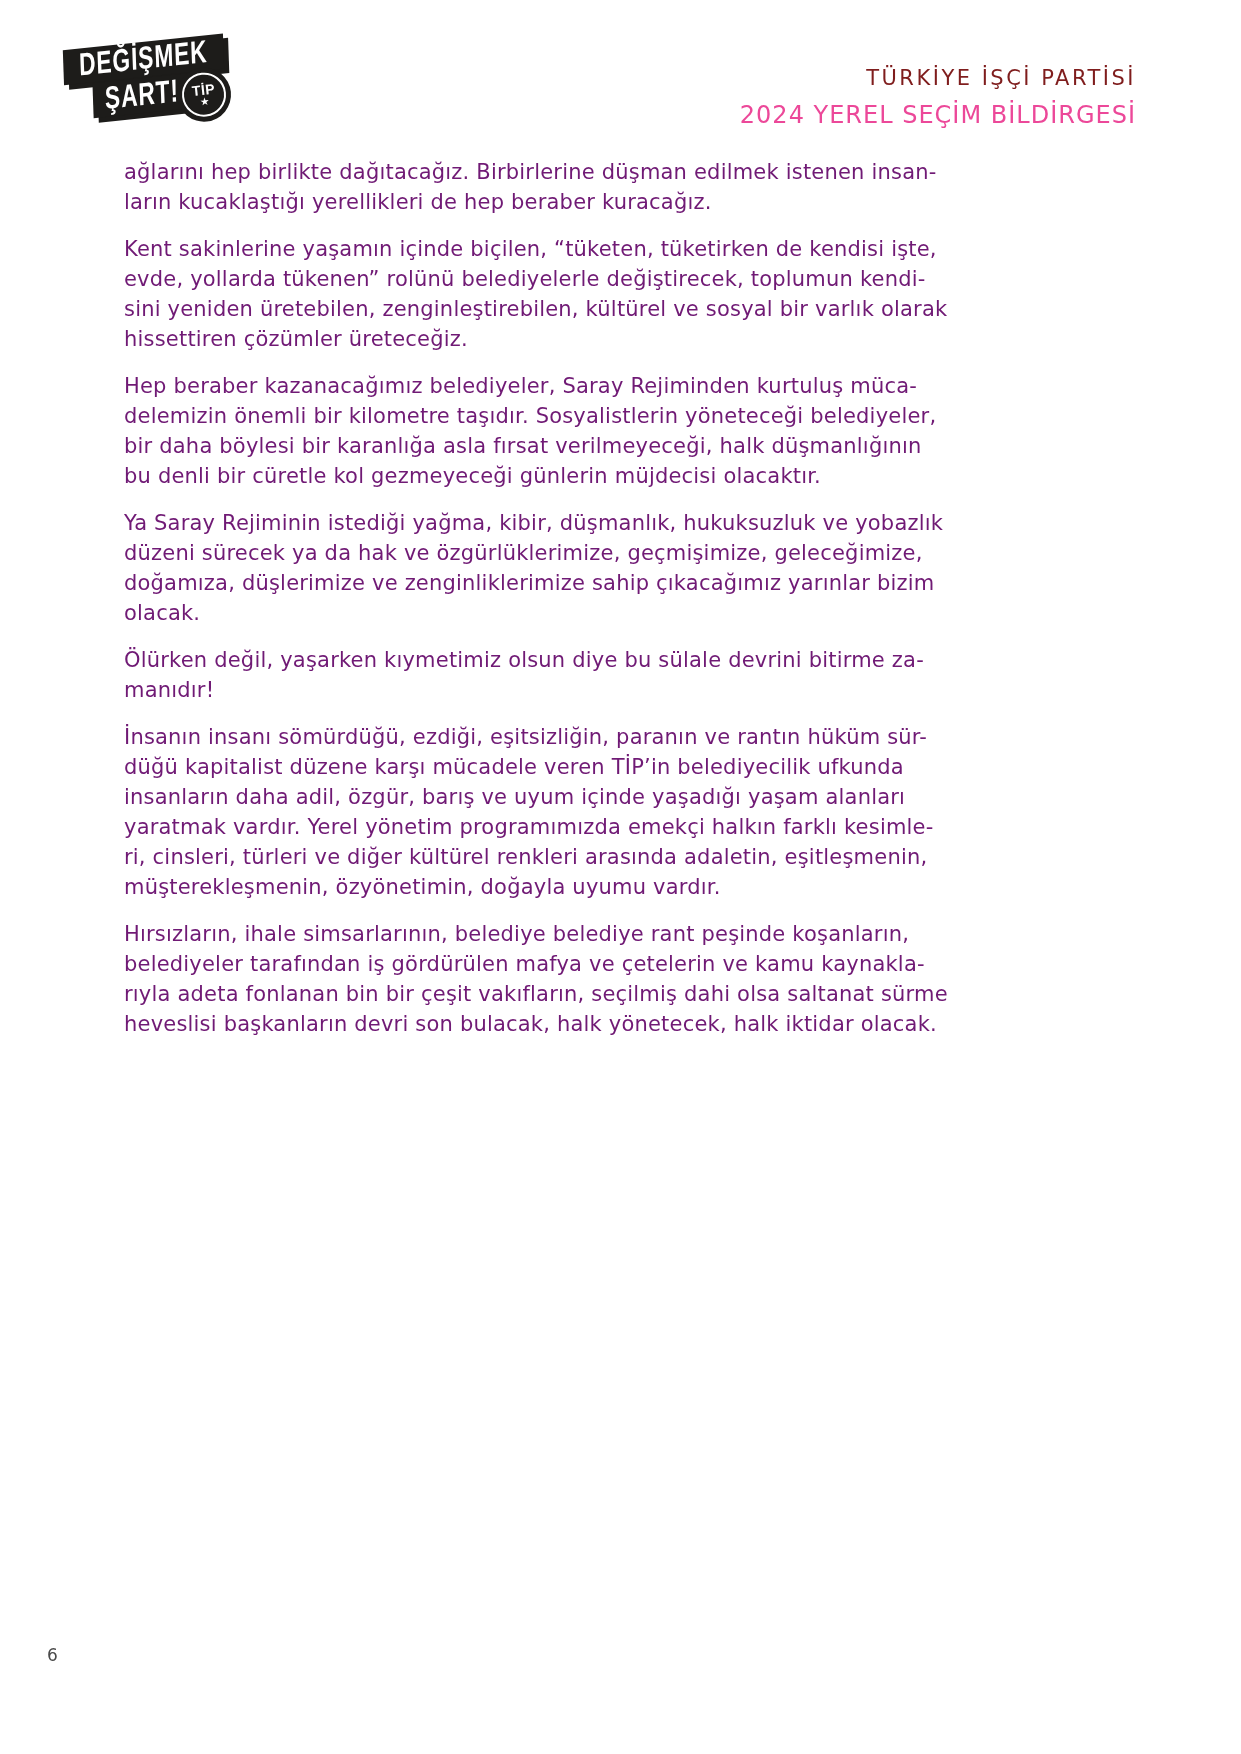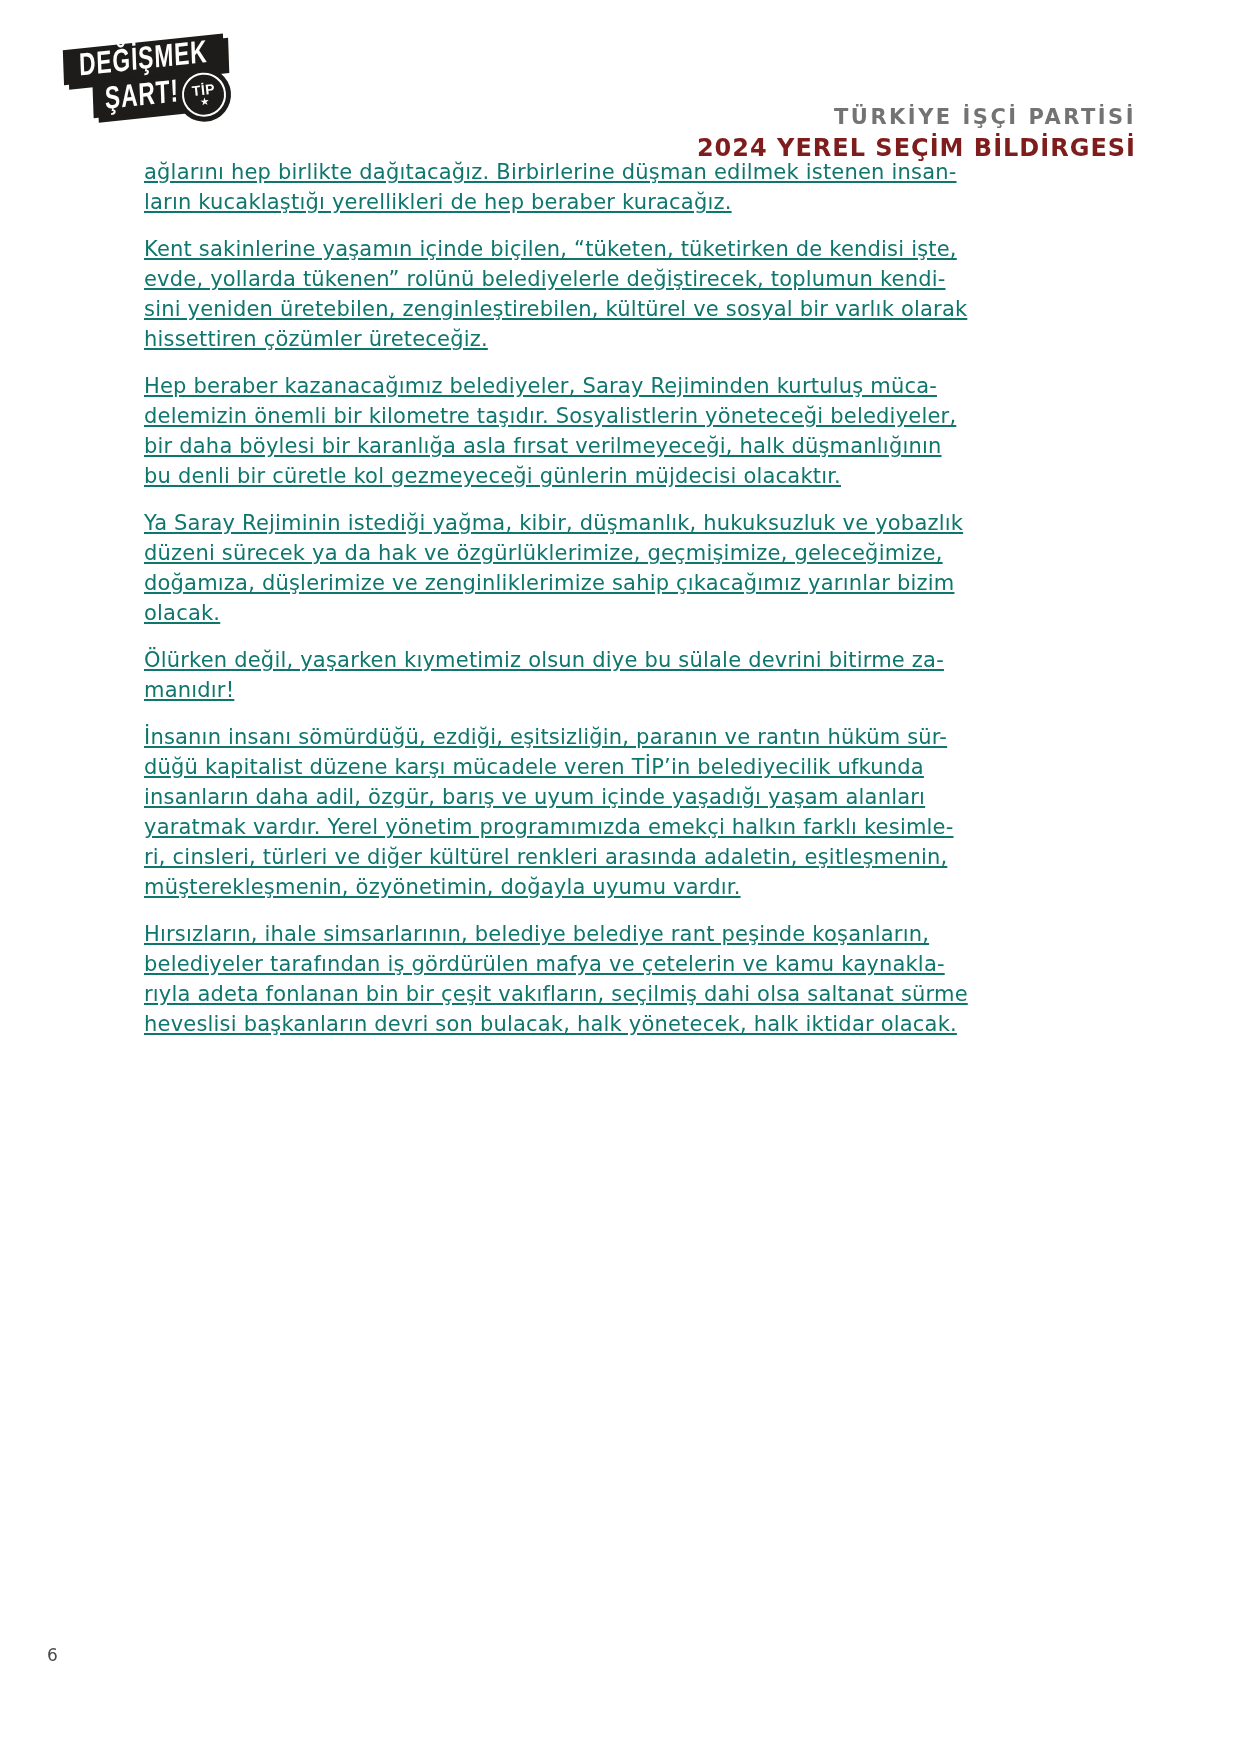--- a/index.html
+++ b/index.html
@@ -39,32 +39,31 @@
     font-family:"Liberation Sans", sans-serif; font-weight:bold;
   }
   .badge-text { font-size:14px; line-height:14px; letter-spacing:.5px; }
   .badge-star { font-size:9px; line-height:9px; margin-top:1px; }
 
   .header-titles {
     position:absolute; right:105px; top:66px; text-align:right;
     font-family:"DejaVu Sans", sans-serif;
   }
   .org-name {
-    font-size:21px; letter-spacing:2.5px; color:#737373; font-weight:bold;margin-top:39px;
+    font-size:21px; letter-spacing:2.5px; color:#7f1d1d; font-weight:normal;
   }
   .doc-title {
-    margin-top:5px; font-size:24px; letter-spacing:1px; color:#7f1d1d; font-weight:bold;
+    margin-top:11px; font-size:24px; letter-spacing:1px; color:#ec4899; font-weight:normal;
   }
 
   
   .content {
-    position:absolute; left:144px; top:157px; width:966px;
-    color:#0f766e; font-size:21px; line-height:30px;
+    position:absolute; left:124px; top:157px; width:966px;
+    color:#701a75; font-size:21px; line-height:30px;
     letter-spacing:.2px;
-    text-decoration:underline;
   }
   .content p {
     margin:0 0 17px 0;
     white-space:pre-line; 
     text-align:left;
   }
 
   
   .page-number {
     position:absolute; left:47px; top:1645px;

